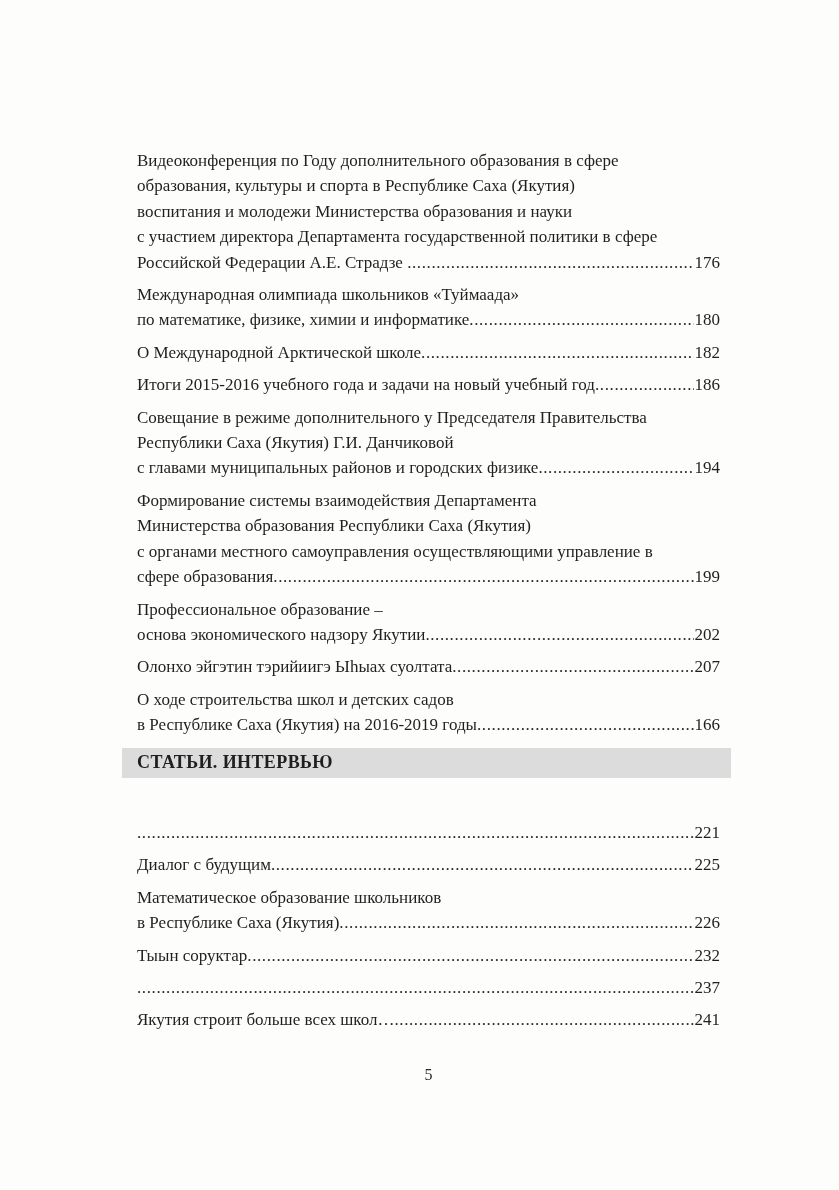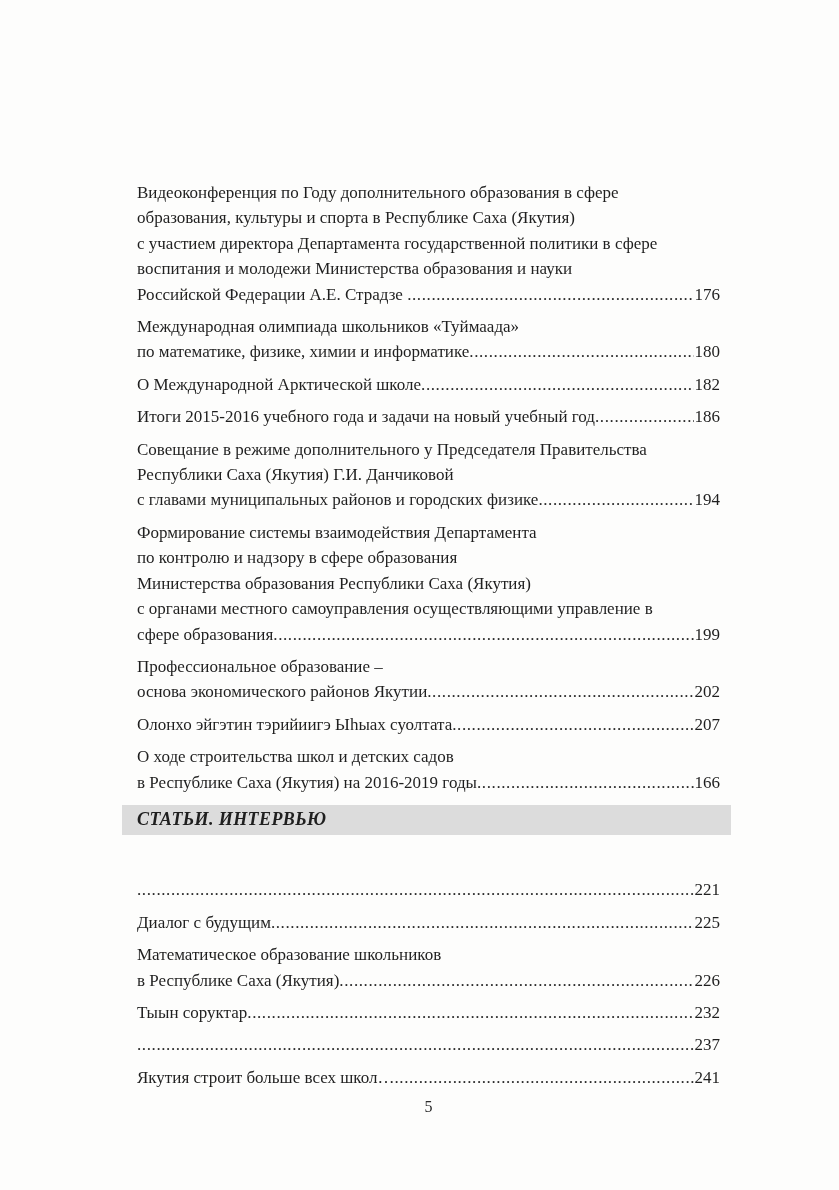--- a/index.html
+++ b/index.html
@@ -12,21 +12,20 @@
     position: relative;
     background: #fdfdfc;
     color: #1f1f1f;
     font-family: "Liberation Serif", "DejaVu Serif", serif;
     overflow: hidden;
   }
   .page {
     position: relative;
     width: 839px;
     height: 845px;
-    margin-top: 32px;
   }
   .toc {
     position: absolute;
     left: 137px;
     top: 148px;
     width: 583px;
     font-size: 17px;
     line-height: 25.4px;
   }
   .entry {
@@ -59,42 +58,41 @@
     padding-left: 1px;
   }
   .section-header {
     background: #dcdcdc;
     font-weight: bold;
     font-size: 18px;
     letter-spacing: 0.4px;
     line-height: 25.4px;
     padding: 2px 11px 3px 15px;
     margin: 10px -11px 42px -15px;
-    font-style: italic;
   }
   .page-footer {
     position: absolute;
     left: 137px;
     top: 1066px;
     width: 583px;
     text-align: center;
     font-size: 16px;
     color: #2a2a2a;
   }
 </style>
 </head>
 <body style="background: rgb(253, 253, 252); color: rgb(31, 31, 31);">
 
 <div class="page">
   <div class="toc" id="toc-root">
       <div class="entry">
         <div class="line">Видеоконференция по Году дополнительного образования в сфере</div>
         <div class="line">образования, культуры и спорта в Республике Саха (Якутия)</div>
+        <div class="line">воспитания и молодежи Министерства образования и науки</div>
         <div class="line">с участием директора Департамента государственной политики в сфере</div>
-        <div class="line">воспитания и молодежи Министерства образования и науки</div>
         <div class="leader-row">
           <span class="t">Российской Федерации А.Е. Страдзе </span>
           <span class="dots"></span>
           <span class="pg">176</span>
         </div>
       </div>
       <div class="entry">
         <div class="line">Международная олимпиада школьников «Туймаада»</div>
         <div class="leader-row">
           <span class="t">по математике, физике, химии и информатике</span>
@@ -120,33 +118,32 @@
         <div class="line">Совещание в режиме дополнительного у Председателя Правительства</div>
         <div class="line">Республики Саха (Якутия) Г.И. Данчиковой</div>
         <div class="leader-row">
           <span class="t">с главами муниципальных районов и городских физике</span>
           <span class="dots"></span>
           <span class="pg">194</span>
         </div>
       </div>
       <div class="entry">
         <div class="line">Формирование системы взаимодействия Департамента</div>
-        <div class="line">по контролю и надзору в сфере образования</div>
         <div class="line">Министерства образования Республики Саха (Якутия)</div>
         <div class="line">с органами местного самоуправления осуществляющими управление в</div>
         <div class="leader-row">
           <span class="t">сфере образования</span>
           <span class="dots"></span>
           <span class="pg">199</span>
         </div>
       </div>
       <div class="entry">
         <div class="line">Профессиональное образование –</div>
         <div class="leader-row">
-          <span class="t">основа экономического районов Якутии</span>
+          <span class="t">основа экономического надзору Якутии</span>
           <span class="dots"></span>
           <span class="pg">202</span>
         </div>
       </div>
       <div class="entry">
         <div class="leader-row">
           <span class="t">Олонхо эйгэтин тэрийиигэ Ыһыах суолтата</span>
           <span class="dots"></span>
           <span class="pg">207</span>
         </div>

